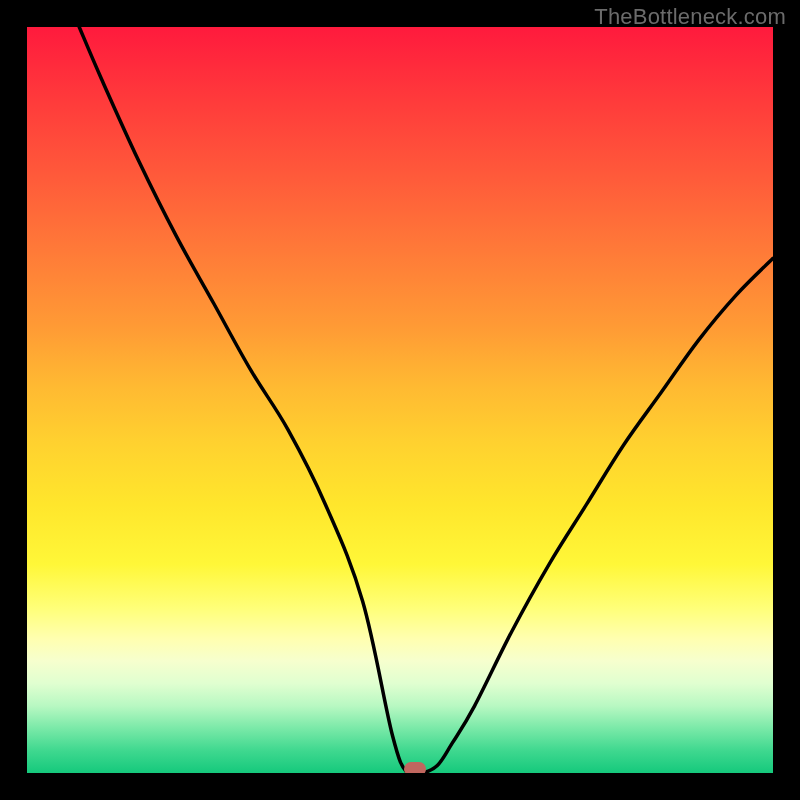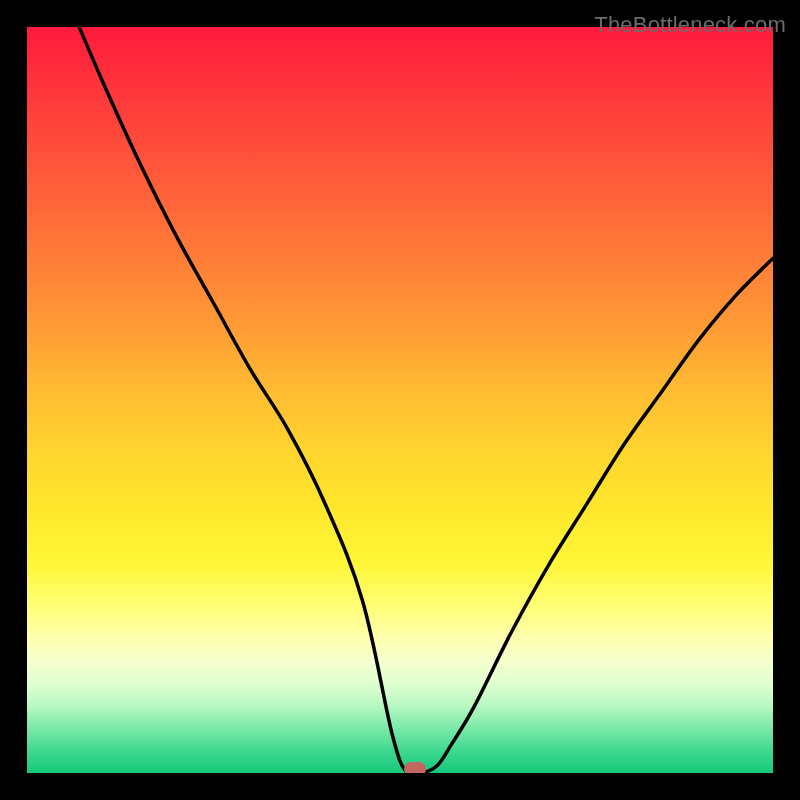--- a/index.html
+++ b/index.html
@@ -12,21 +12,21 @@
     font-family: Arial, Helvetica, sans-serif;
   }
   .frame {
     position: relative;
     width: 800px;
     height: 800px;
     background: #000;
   }
   .watermark {
     position: absolute;
-    top: 12px;
+    top: 4px;
     right: 14px;
     color: #6b6b6b;
     font-size: 22px;
     font-weight: 500;
     letter-spacing: 0.2px;
     z-index: 5;
   }
   .plot {
     position: absolute;
     left: 27px;

